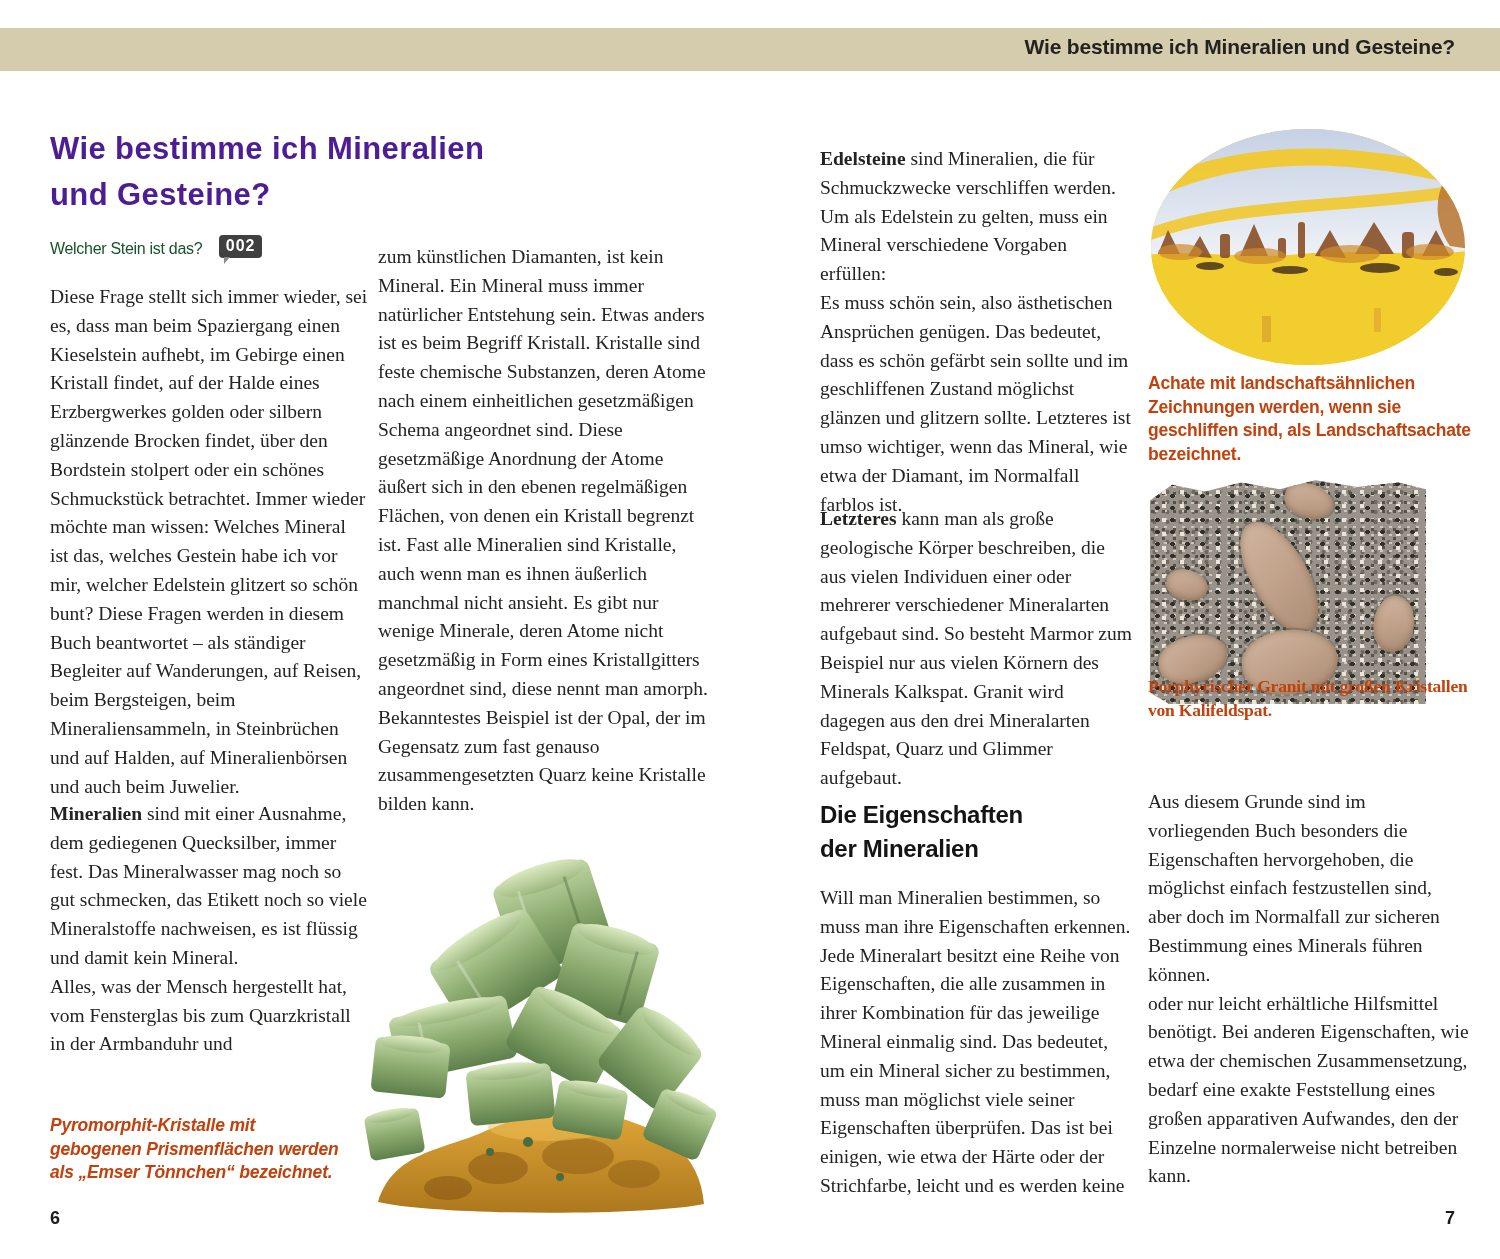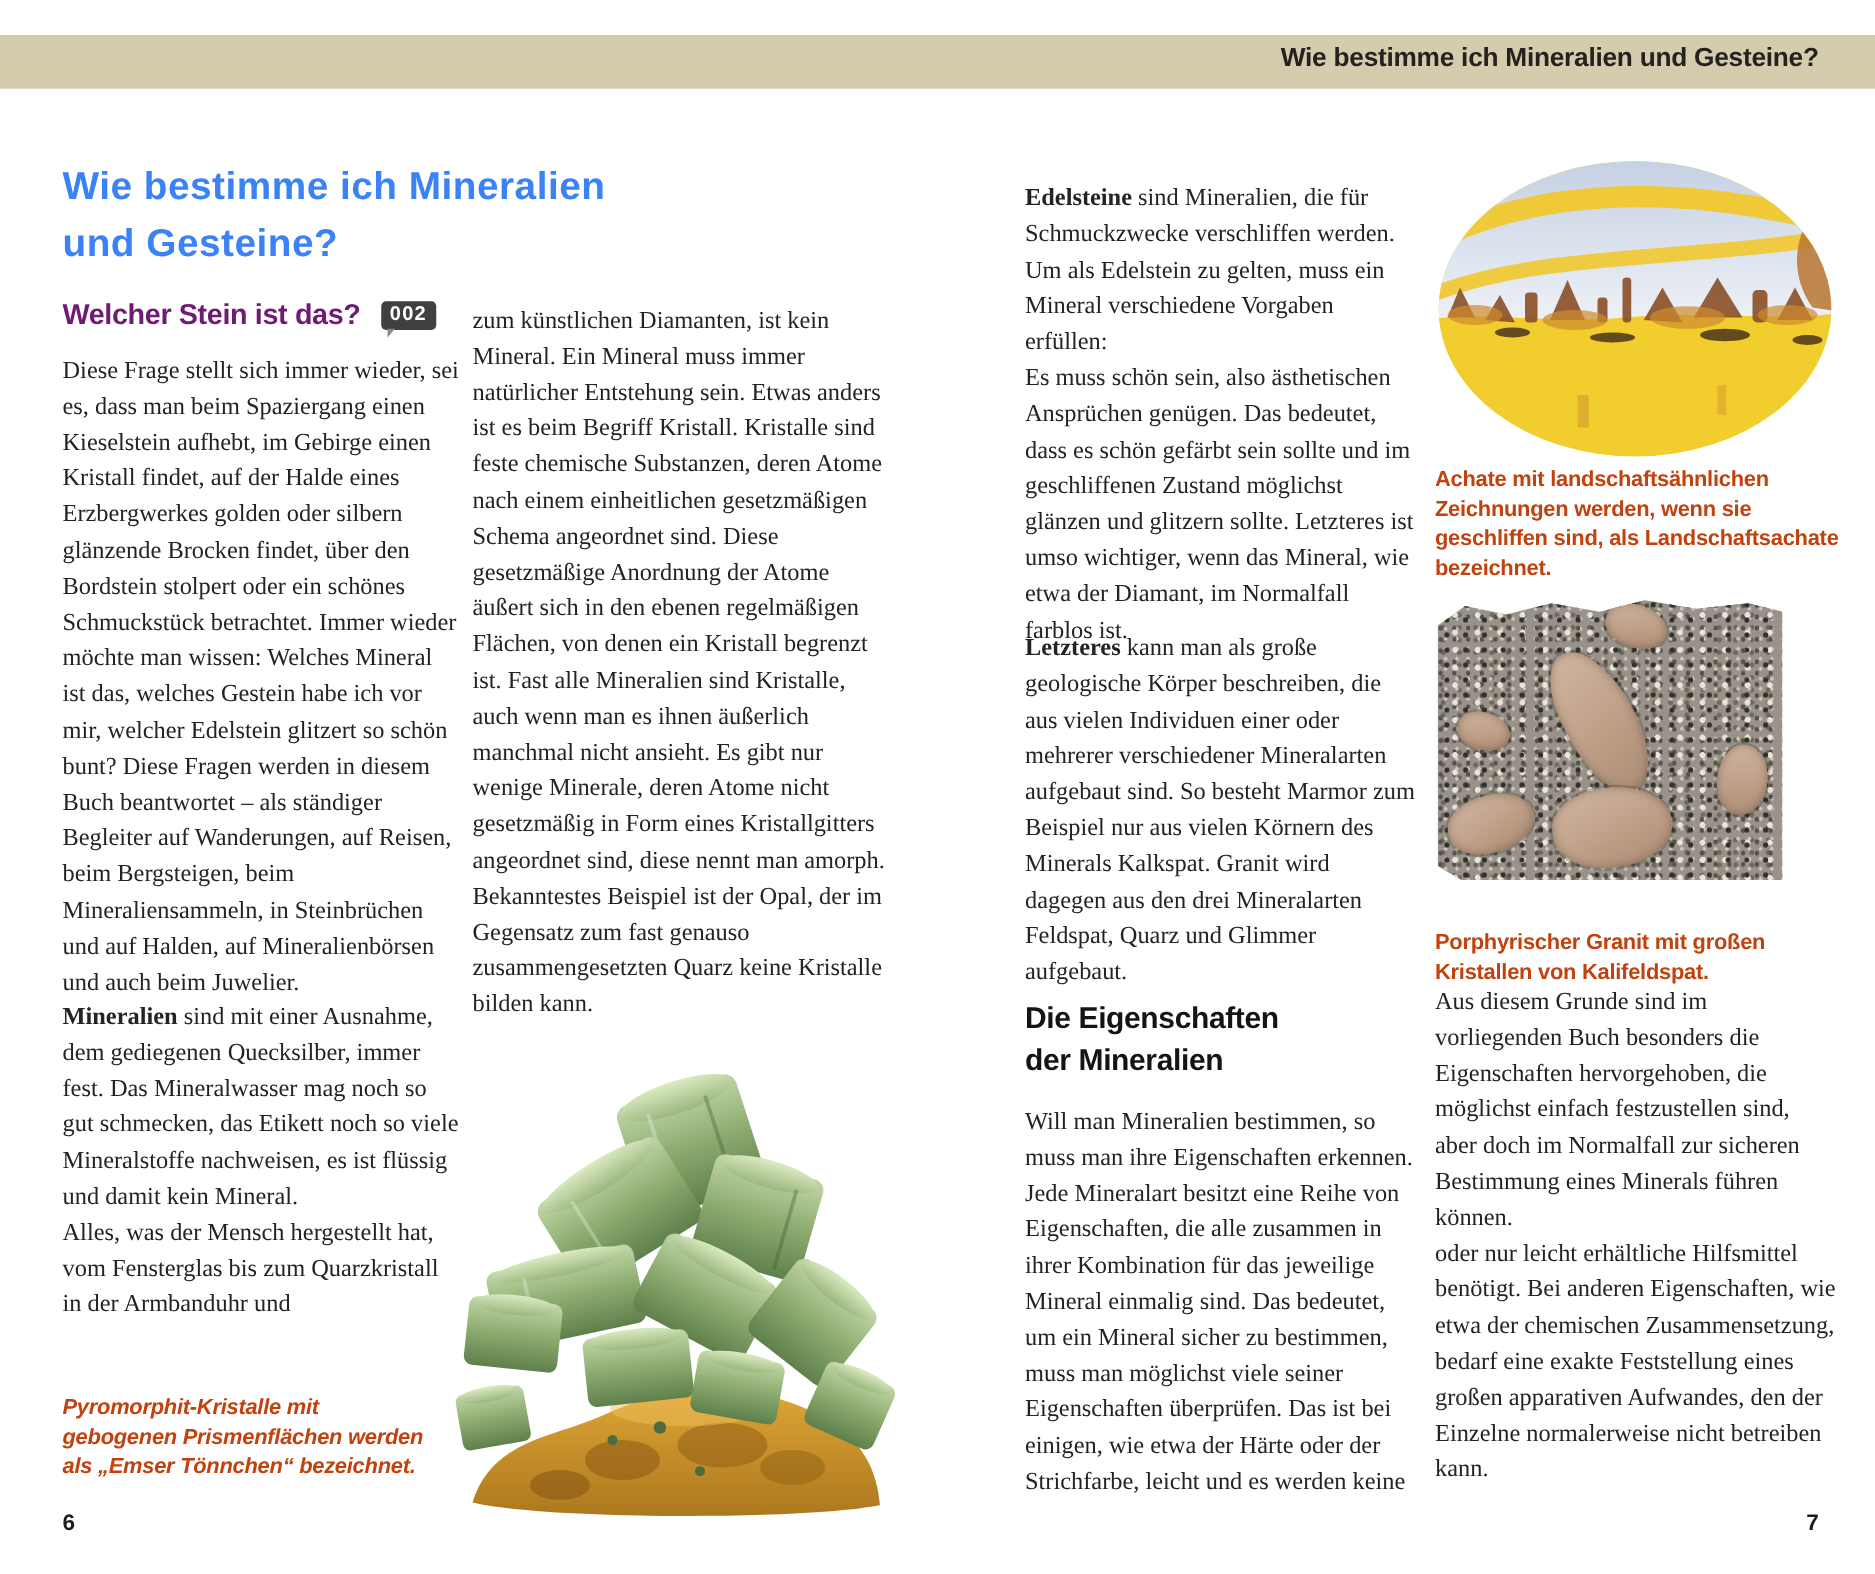--- a/index.html
+++ b/index.html
@@ -6,23 +6,23 @@
   #page{position:relative;width:1500px;height:1259px;background:#ffffff;overflow:hidden;
         font-family:"Liberation Sans",sans-serif;color:#1f1f1d;}
 
   
   .header-bar{position:absolute;left:0;top:28px;width:1500px;height:43px;background:#d5ccae;}
   .header-title{position:absolute;right:45px;top:7px;font-size:21px;font-weight:bold;
                 letter-spacing:-0.2px;color:#23221e;}
 
   
   .main-title{position:absolute;left:50px;top:126px;font-size:31px;font-weight:bold;
-              line-height:46px;letter-spacing:0.4px;color:#3b82f6;}
+              line-height:46px;letter-spacing:0.4px;color:#4c1d95;}
   .section-row{position:absolute;left:50px;top:238px;white-space:nowrap;}
-  .section-heading{display:inline-block;font-size:23px;font-weight:bold;letter-spacing:-0.3px;color:#701a75;}
+  .section-heading{display:inline-block;font-size:16px;font-weight:normal;letter-spacing:-0.3px;color:#14532d;}
   .badge{display:inline-block;position:relative;margin-left:12px;top:-3px;background:#404040;color:#fff;
          font-size:16px;font-weight:bold;padding:2px 7px 3px;border-radius:4px;letter-spacing:1px;}
   .badge::after{content:"";position:absolute;left:5px;bottom:-6px;width:0;height:0;
                 border-style:solid;border-width:7px 6px 0 0;border-color:#8a8a8a transparent transparent transparent;}
   .sub-heading{position:absolute;left:820px;top:798px;font-size:24px;font-weight:bold;
                line-height:34px;letter-spacing:-0.3px;color:#141414;}
 
   
   .body-col{position:absolute;font-family:"Liberation Serif","DejaVu Serif",serif;
             font-size:19.5px;line-height:28.8px;color:#232321;text-align:left;
@@ -35,21 +35,21 @@
   .col-r1b{left:820px;top:505px;width:312px;}
   .col-r1c{left:820px;top:884px;width:312px;}
   .col-r2 {left:1148px;top:788px;width:322px;}
   b.lead{font-weight:bold;}
 
   
   .caption{position:absolute;font-size:17.5px;font-weight:bold;line-height:23.5px;
            letter-spacing:-0.2px;color:#c2410c;}
   .caption-left{left:50px;top:1114px;width:292px;font-style:italic;}
   .caption-agate{left:1148px;top:372px;width:334px;}
-  .caption-granite{left:1148px;top:742px;width:320px;}
+  .caption-granite{left:1148px;top:675px;width:320px;font-family:Liberation Serif, serif;}
   .folio{position:absolute;top:1208px;font-size:18px;font-weight:bold;color:#1b1b19;}
   .folio-left{left:50px;}
   .folio-right{right:45px;text-align:right;}
 
   
   .photo{position:absolute;}
   .photo-pyro{left:348px;top:832px;width:382px;height:388px;}
   .photo-agate{left:1150px;top:126px;width:316px;height:242px;}
 
   .photo-granite{left:1150px;top:478px;width:276px;height:226px;

